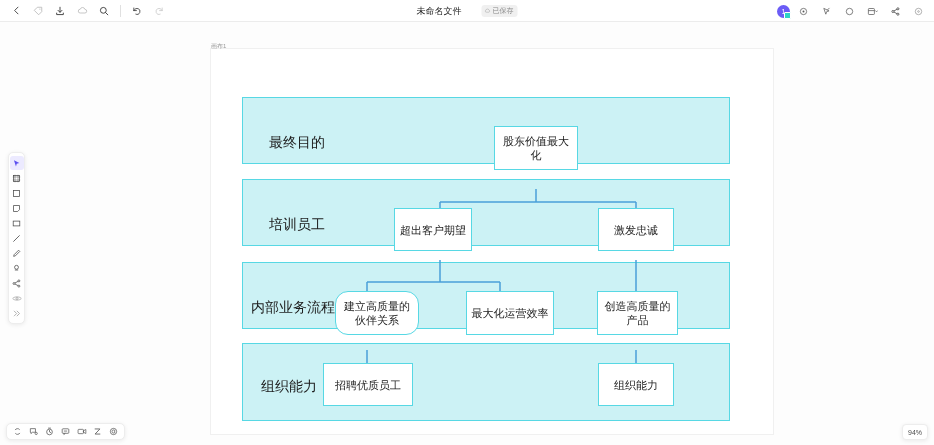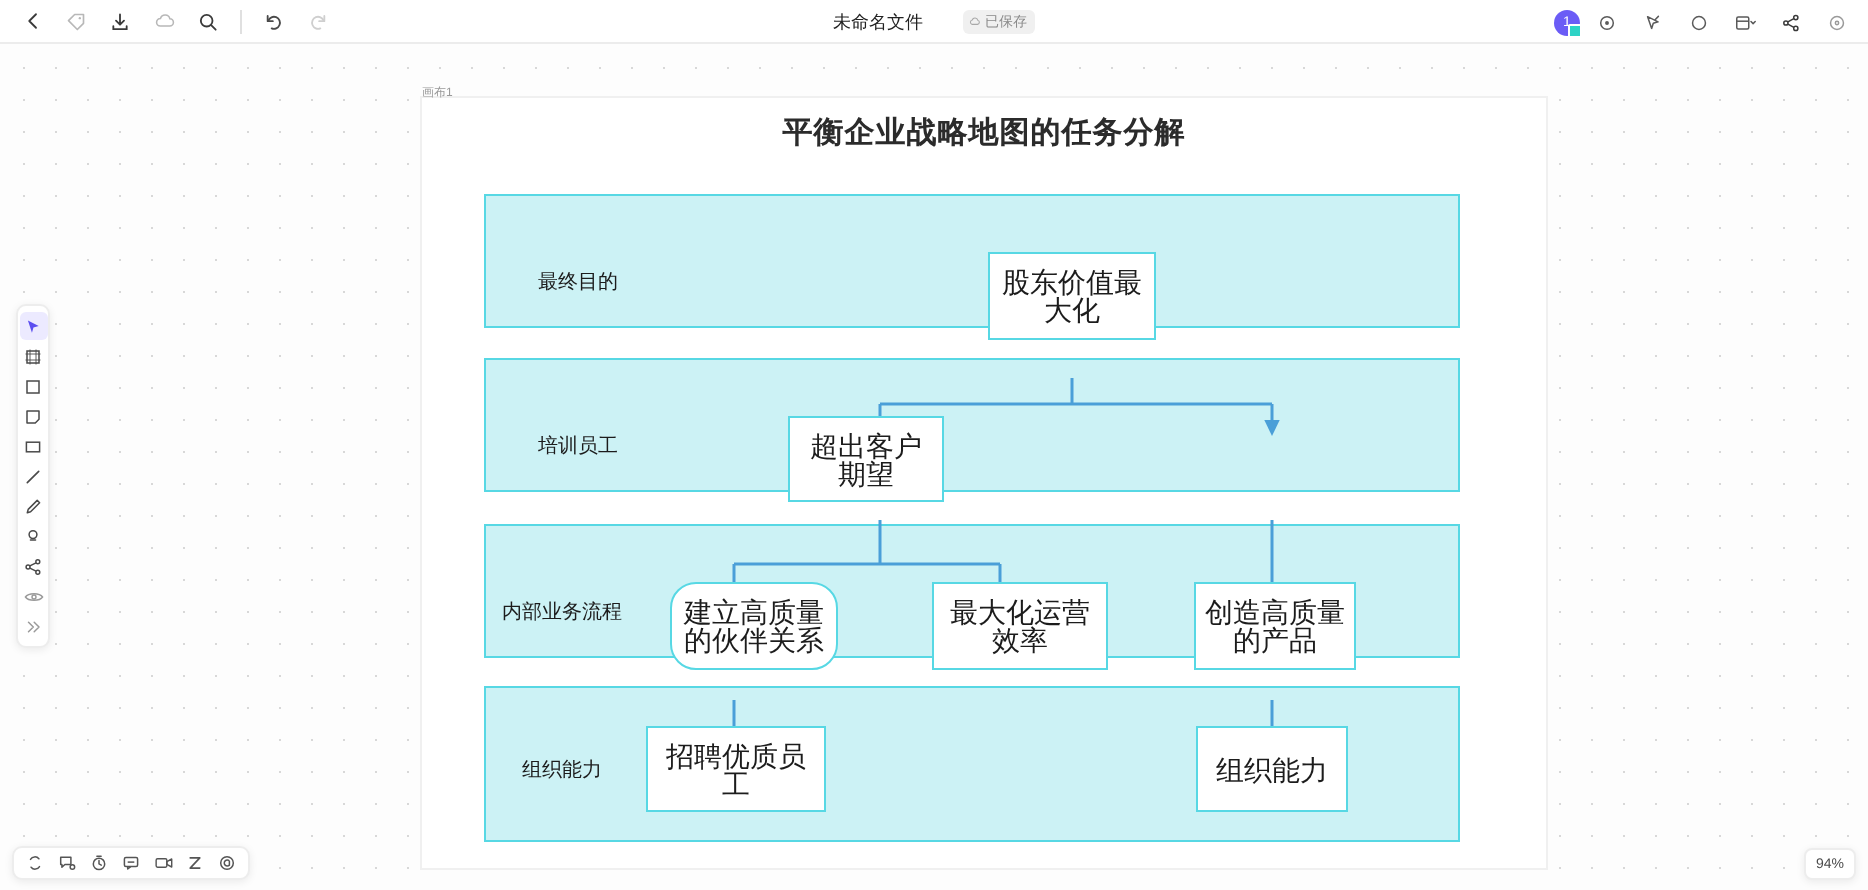--- a/index.html
+++ b/index.html
@@ -91,32 +91,32 @@
 
   
   .band {
     position: absolute;
     background: #ccf2f5;
     border: 1px solid #57d8e4;
     left: 31px; width: 488px;
   }
   .band-label {
     position: absolute;
-    font-size: 10px; color: #1c1c1c;
+    font-size: 14px; color: #1c1c1c;
     white-space: nowrap;
   }
 
   
   .node {
     position: absolute;
     background: #ffffff;
     border: 1px solid #57d8e4;
     display: flex; align-items: center; justify-content: center;
     text-align: center;
-    font-size: 14px; color: #1c1c1c;
+    font-size: 11px; color: #1c1c1c;
     line-height: 14px;
     padding: 2px 4px;
     z-index: 4;
   }
 
   
   .wires {
     position: absolute; left: 0; top: 0;
     width: 562px; height: 385px;
     overflow: visible; z-index: 3;
@@ -277,21 +277,20 @@
         </svg>
     </div>
   </div>
 </div>
 
 <div class="canvas">
 
   <div class="frame-label">画布1</div>
 
   <div class="board">
-    <div class="board-title">平衡企业战略地图的任务分解</div>
 
     <svg class="wires">
       <defs>
         <marker id="arw" markerWidth="7" markerHeight="7" refX="3.4" refY="3" orient="auto">
           <path d="M0,0.4 L5.4,3 L0,5.6 Z" fill="#4a9fd8"></path>
         </marker>
       </defs>
       <g stroke="#4a9fd8" stroke-width="1.5" fill="none">
 
         <path d="M325,140 L325,153"></path>
@@ -312,20 +311,21 @@
       </g>
     </svg>
 
     <div class="band" style="top:48px;height:67px;"></div>
     <div class="band-label" style="left:58px;top:85px;">最终目的</div>
     <div class="node" style="left:283px;top:77px;width:84px;height:44px;">股东价值最大化</div>
 
     <div class="band" style="top:130px;height:67px;"></div>
     <div class="band-label" style="left:58px;top:167px;">培训员工</div>
     <div class="node" style="left:183px;top:159px;width:78px;height:43px;">超出客户期望</div>
+    <div class="node" style="left:387px;top:159px;width:76px;height:43px;">激发忠诚</div>
 
     <div class="band" style="top:213px;height:67px;"></div>
     <div class="band-label" style="left:40px;top:250px;">内部业务流程</div>
     <div class="node" style="left:124px;top:242px;width:84px;height:44px;border-radius:13px;">建立高质量的伙伴关系</div>
     <div class="node" style="left:255px;top:242px;width:88px;height:44px;">最大化运营效率</div>
     <div class="node" style="left:386px;top:242px;width:81px;height:44px;">创造高质量的产品</div>
 
     <div class="band" style="top:294px;height:78px;"></div>
     <div class="band-label" style="left:50px;top:329px;">组织能力</div>
     <div class="node" style="left:112px;top:314px;width:90px;height:43px;">招聘优质员工</div>

